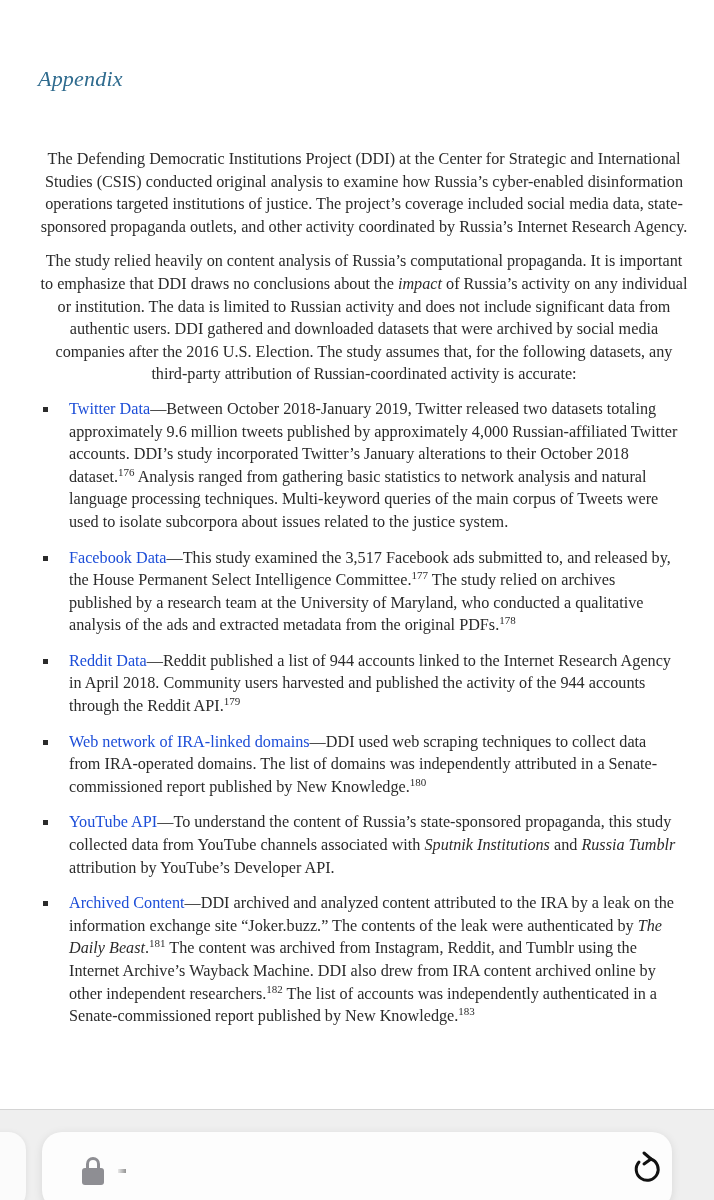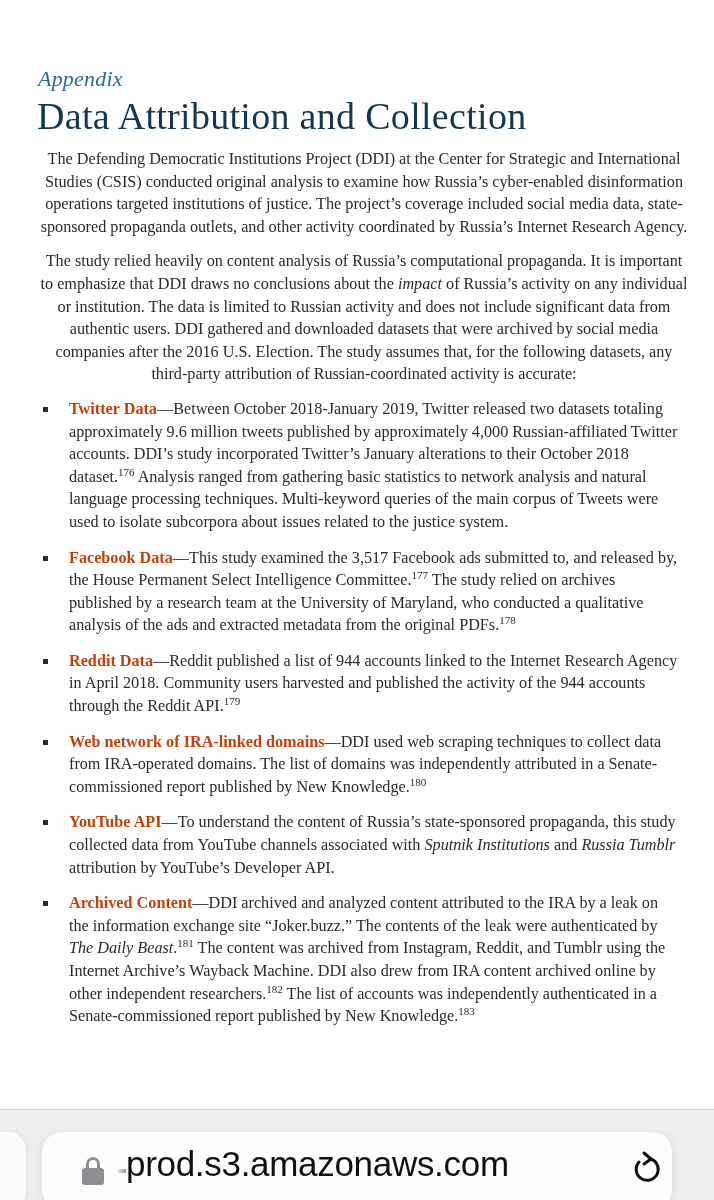--- a/index.html
+++ b/index.html
@@ -38,21 +38,21 @@
     .content p.intro1 { margin-bottom: 12px; }
     ul.datasets { list-style: none; margin-top: 12px; }
     ul.datasets li {
       position: relative; padding-left: 30px; margin-bottom: 13px;
       padding-right: 8px;
     }
     ul.datasets li .bullet {
       position: absolute; left: 4px; top: 9px; width: 5px; height: 5px;
       background: #2b2b2b;
     }
-    .term { font-weight: bold; color: #c2410c; }
+    .term { font-weight: normal; color: #1d4ed8; }
     sup { font-size: 11px; line-height: 0; vertical-align: 6px; }
     em { font-style: italic; }
     .footer {
       position: absolute; left: 39px; top: 1073px;
       font-family: Liberation Serif, serif; font-size: 12px; color: #666;
     }
     .footer .sep { margin: 0 6px; color: #888; }
     .page-divider {
       position: absolute; left: 0; top: 1109px; width: 714px; height: 1px;
       background: #d4d4d4;
@@ -93,21 +93,20 @@
     }
     .reload-icon {
       position: absolute; left: 589px; top: 18px; width: 32px; height: 38px;
     }
   </style>
 </head>
 <body>
 
 <div class="page">
   <div class="kicker">Appendix</div>
-  <h1 class="title">Data Attribution and Collection</h1>
 
   <div class="content">
     <p class="intro1">
       <span>The Defending Democratic Institutions Project (DDI) at the Center for Strategic and International Studies (CSIS) conducted original analysis to examine how Russia’s cyber-enabled disinformation operations targeted institutions of justice. The project’s coverage included social media data, state-sponsored propaganda outlets, and other activity coordinated by Russia’s Internet Research Agency.</span>
     </p>
     <p>
       <span>The study relied heavily on content analysis of Russia’s computational propaganda. It is important to emphasize that DDI draws no conclusions about the </span><em>impact</em><span> of Russia’s activity on any individual or institution. The data is limited to Russian activity and does not include significant data from authentic users. DDI gathered and downloaded datasets that were archived by social media companies after the 2016 U.S. Election. The study assumes that, for the following datasets, any third-party attribution of Russian-coordinated activity is accurate:</span>
     </p>
 
     <ul class="datasets">
@@ -146,21 +145,20 @@
 <div class="page-divider"></div>
 
 <div class="browser-bar">
   <div class="left-pill"></div>
   <div class="address-pill">
     <span class="lock-icon">
       <span class="shackle"></span>
         <span class="body"></span>
     </span>
     <span class="url-prefix-fade"></span>
-    <span class="url-text">prod.s3.amazonaws.com</span>
     <span class="reload-icon">
       <svg width="32" height="38" viewBox="0 0 32 38">
         <path d="M20 9 A11 11 0 1 1 8 12" fill="none" stroke="#111" stroke-width="3" stroke-linecap="round"></path>
         <path d="M13 3 L20 9 L13 14" fill="none" stroke="#111" stroke-width="3" stroke-linecap="round" stroke-linejoin="round"></path>
       </svg>
     </span>
   </div>
 </div>
 
 </body></html>

